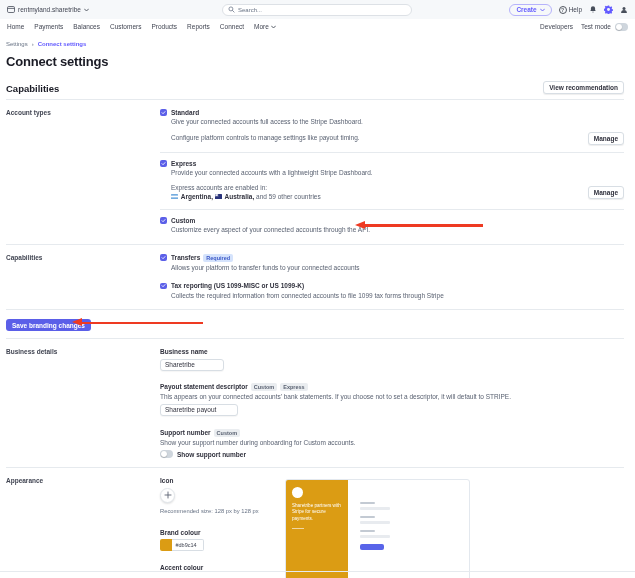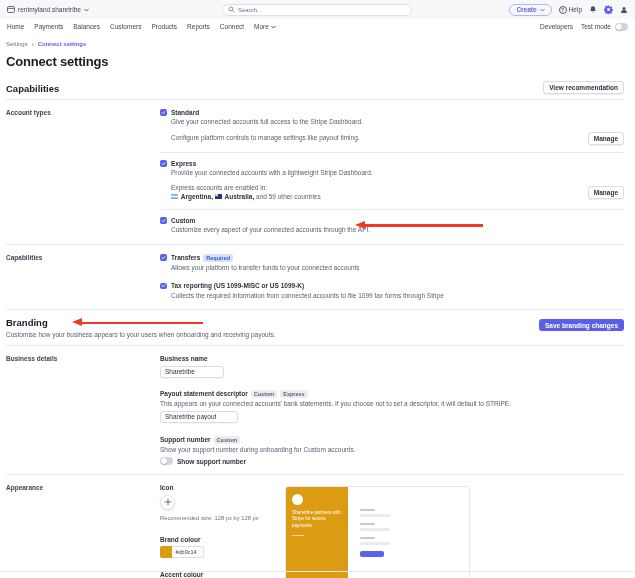--- a/index.html
+++ b/index.html
@@ -290,24 +290,20 @@
           </div>
         </div>
       </div>
     </div>
 
     <hr class="divider">
   </section>
 
   <section>
     <div class="branding-head">
-      <div>
-        <div class="h2">Branding</div>
-        <div class="branding-sub">Customise how your business appears to your users when onboarding and receiving payouts.</div>
-      </div>
       <button class="save-btn">Save branding changes</button>
     </div>
 
     <div class="row">
       <div class="row-label">Business details</div>
       <div class="row-content">
         <div class="field-label">Business name</div>
         <input class="text-input" value="Sharetribe" style="">
 
         <div class="field-label" style="margin-top:12px">

